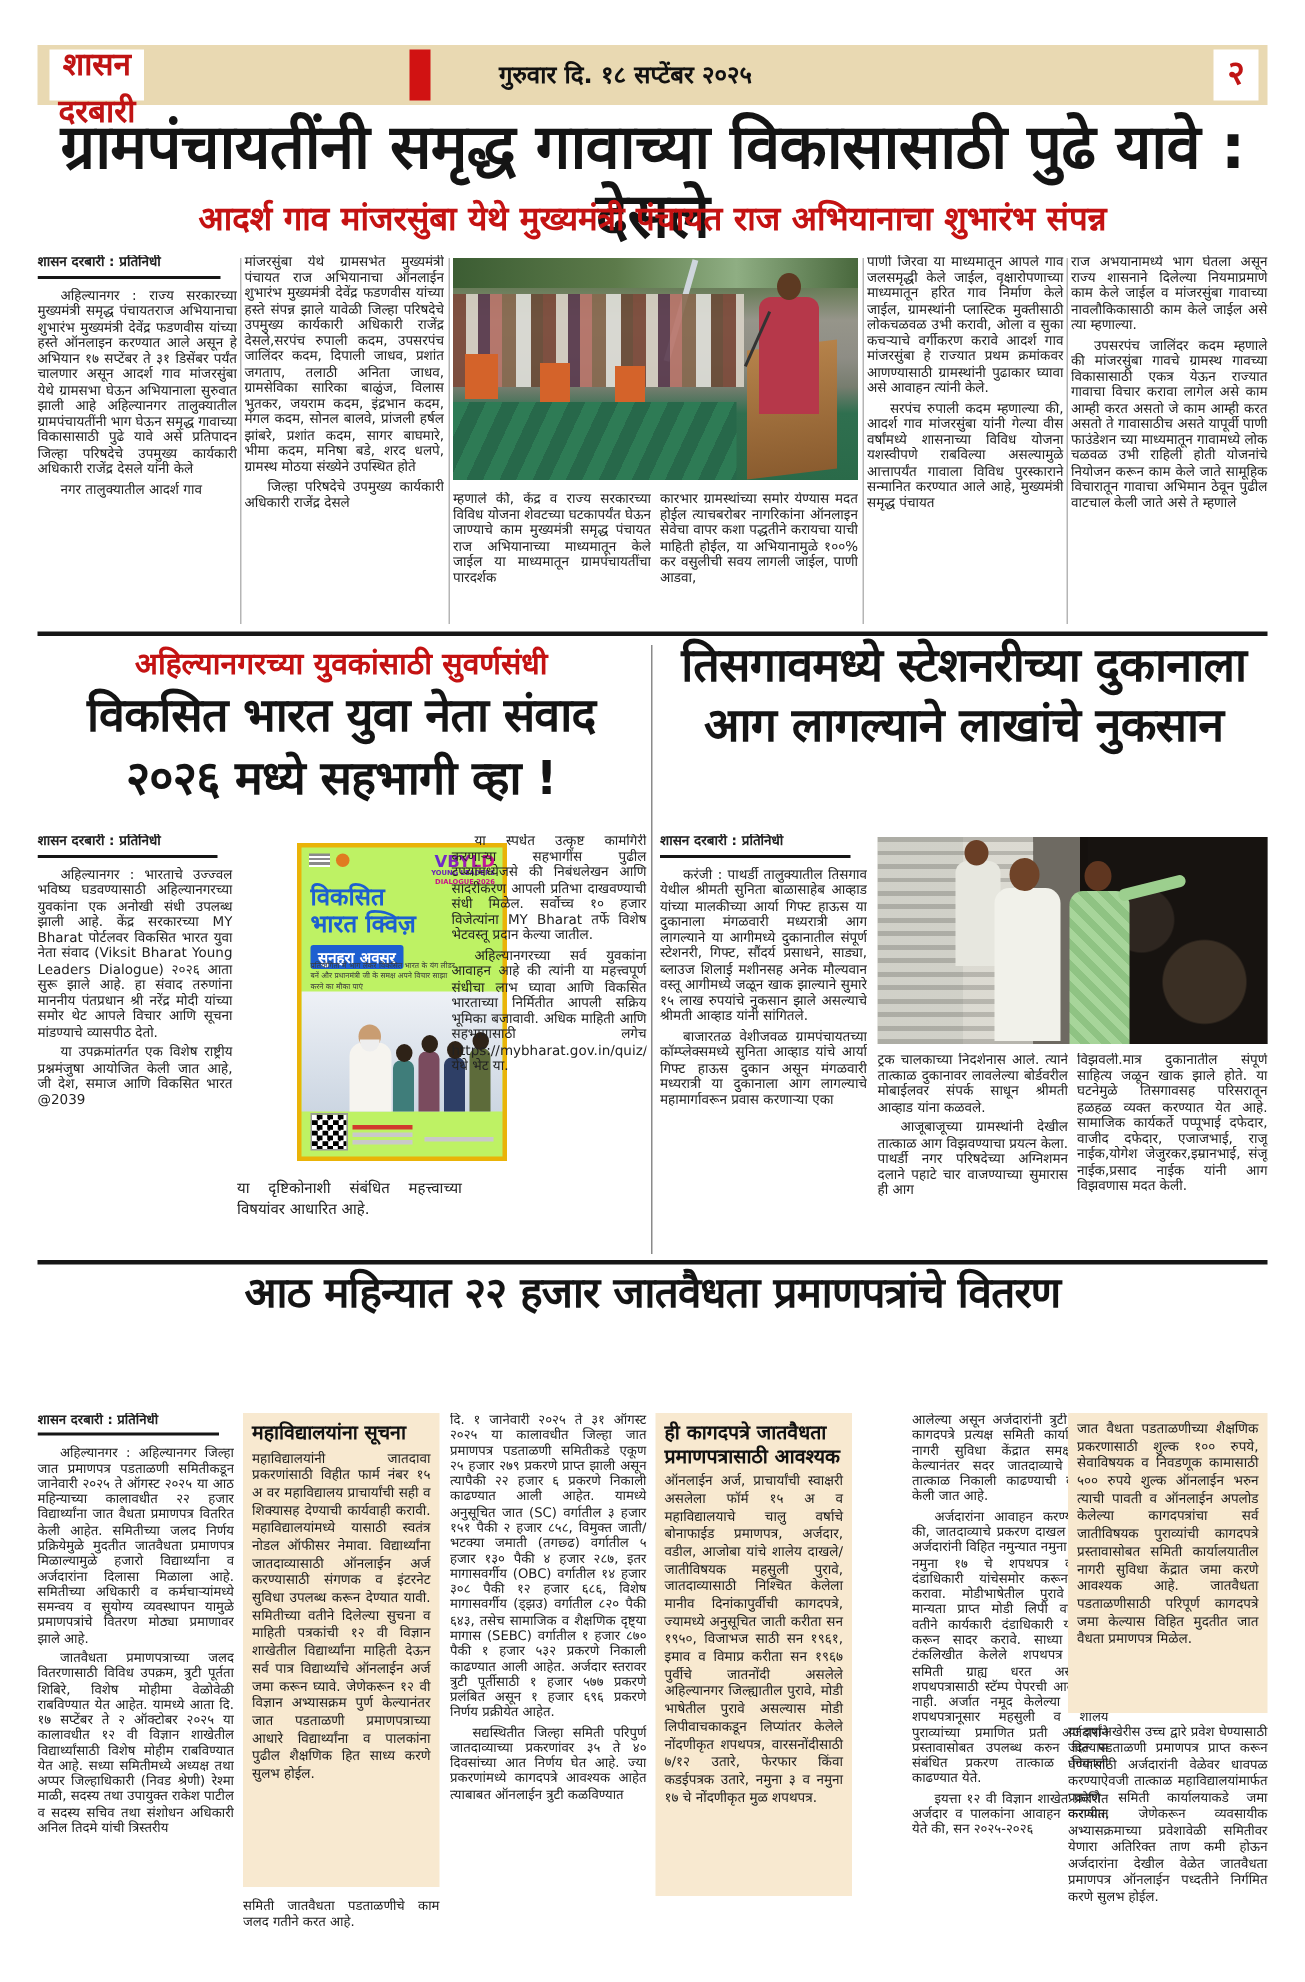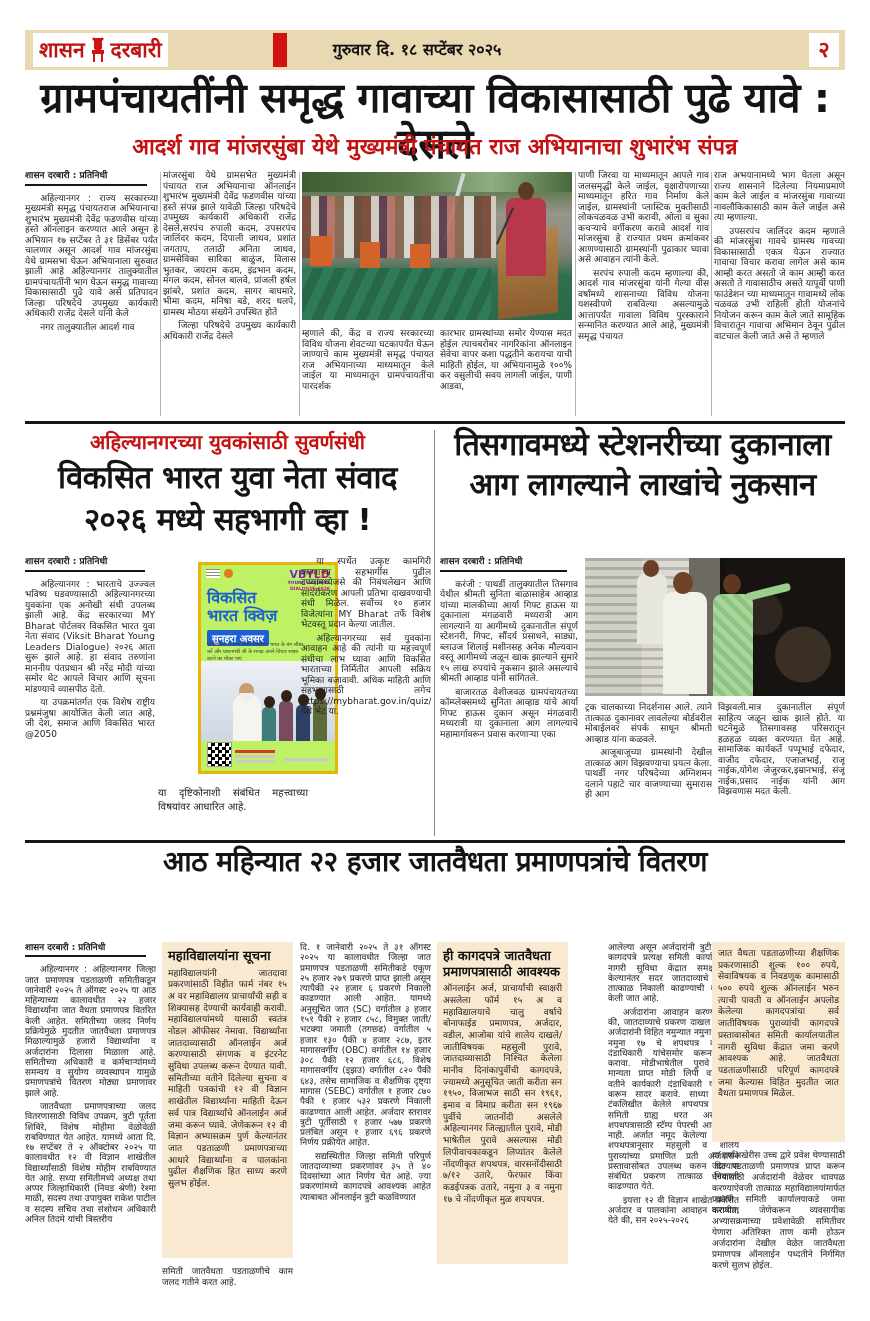--- a/index.html
+++ b/index.html
@@ -2,21 +2,21 @@
 <html><head>
 <meta charset="utf-8">
 <style>
   html,body{margin:0;padding:0;background:#fff;}
   .page{position:relative;width:870px;height:1321px;background:#fff;overflow:hidden;
         font-family:"DejaVu Sans",sans-serif;color:#1c1c1c;}
   .abs{position:absolute;}
   
   .topbar{left:25px;top:30px;width:820px;height:40px;background:#e9d9b2;}
   .mast-box{left:8px;top:3px;height:34px;background:#fff;display:flex;align-items:center;
-            padding:0 6px;gap:5px;}
+            padding:0 6px;gap:5px;flex-direction:column;}
   .mast-text{color:#c01414;font-weight:700;font-size:21px;line-height:1;}
   .mast-bar{left:248px;top:3px;width:14px;height:34px;background:#d11212;}
   .dateline{left:0;top:8px;width:784px;text-align:center;font-weight:700;font-size:16px;color:#111;}
   .pagenum-box{right:6px;top:3px;width:30px;height:34px;background:#fff;color:#c01414;
                font-weight:700;font-size:22px;text-align:center;line-height:34px;}
   
   .h-main{font-weight:700;color:#141414;text-align:center;line-height:1.12;letter-spacing:-.5px;}
   .h-red{font-weight:700;color:#c41212;text-align:center;line-height:1.15;}
   
   .col{overflow:hidden;}
@@ -155,21 +155,21 @@
   <div class="abs hrule" style="left:25px;top:421px;width:820px;"></div>
 
   <div class="abs vrule" style="left:434px;top:430px;height:406px;background:#8a8a8a;"></div>
 
   <div class="abs h-red" style="left:25px;top:431px;width:405px;font-size:20px;">अहिल्यानगरच्या युवकांसाठी सुवर्णसंधी</div>
   <div class="abs h-main" style="left:25px;top:457px;width:405px;font-size:31px;line-height:1.35;">विकसित भारत युवा नेता संवाद २०२६ मध्ये सहभागी व्हा !</div>
 
   <div class="abs col" style="left:25px;top:556px;width:130px;height:282px;">
     <p class="byline">शासन दरबारी : प्रतिनिधी</p>
     <p class="ind">अहिल्यानगर : भारताचे उज्ज्वल भविष्य घडवण्यासाठी अहिल्यानगरच्या युवकांना एक अनोखी संधी उपलब्ध झाली आहे. केंद्र सरकारच्या MY Bharat पोर्टलवर विकसित भारत युवा नेता संवाद (Viksit Bharat Young Leaders Dialogue) २०२६ आता सुरू झाले आहे. हा संवाद तरुणांना माननीय पंतप्रधान श्री नरेंद्र मोदी यांच्या समोर थेट आपले विचार आणि सूचना मांडण्याचे व्यासपीठ देतो.</p>
-    <p class="ind">या उपक्रमांतर्गत एक विशेष राष्ट्रीय प्रश्नमंजुषा आयोजित केली जात आहे, जी देश, समाज आणि विकसित भारत @2050</p>
+    <p class="ind">या उपक्रमांतर्गत एक विशेष राष्ट्रीय प्रश्नमंजुषा आयोजित केली जात आहे, जी देश, समाज आणि विकसित भारत @2039</p>
   </div>
 
   <div class="abs ph poster" style="left:158px;top:562px;width:140px;height:212px;">
     <div class="abs" style="left:5px;top:4px;display:flex;gap:4px;align-items:center;">
       <div class="emblem-bars"></div>
       <div class="emblem-dot"></div>
     </div>
     <div class="abs" style="right:5px;top:4px;text-align:right;">
       <div class="vbyld">VBYLD</div>
       <div class="vbyld-sub">YOUNG LEADERS</div>

